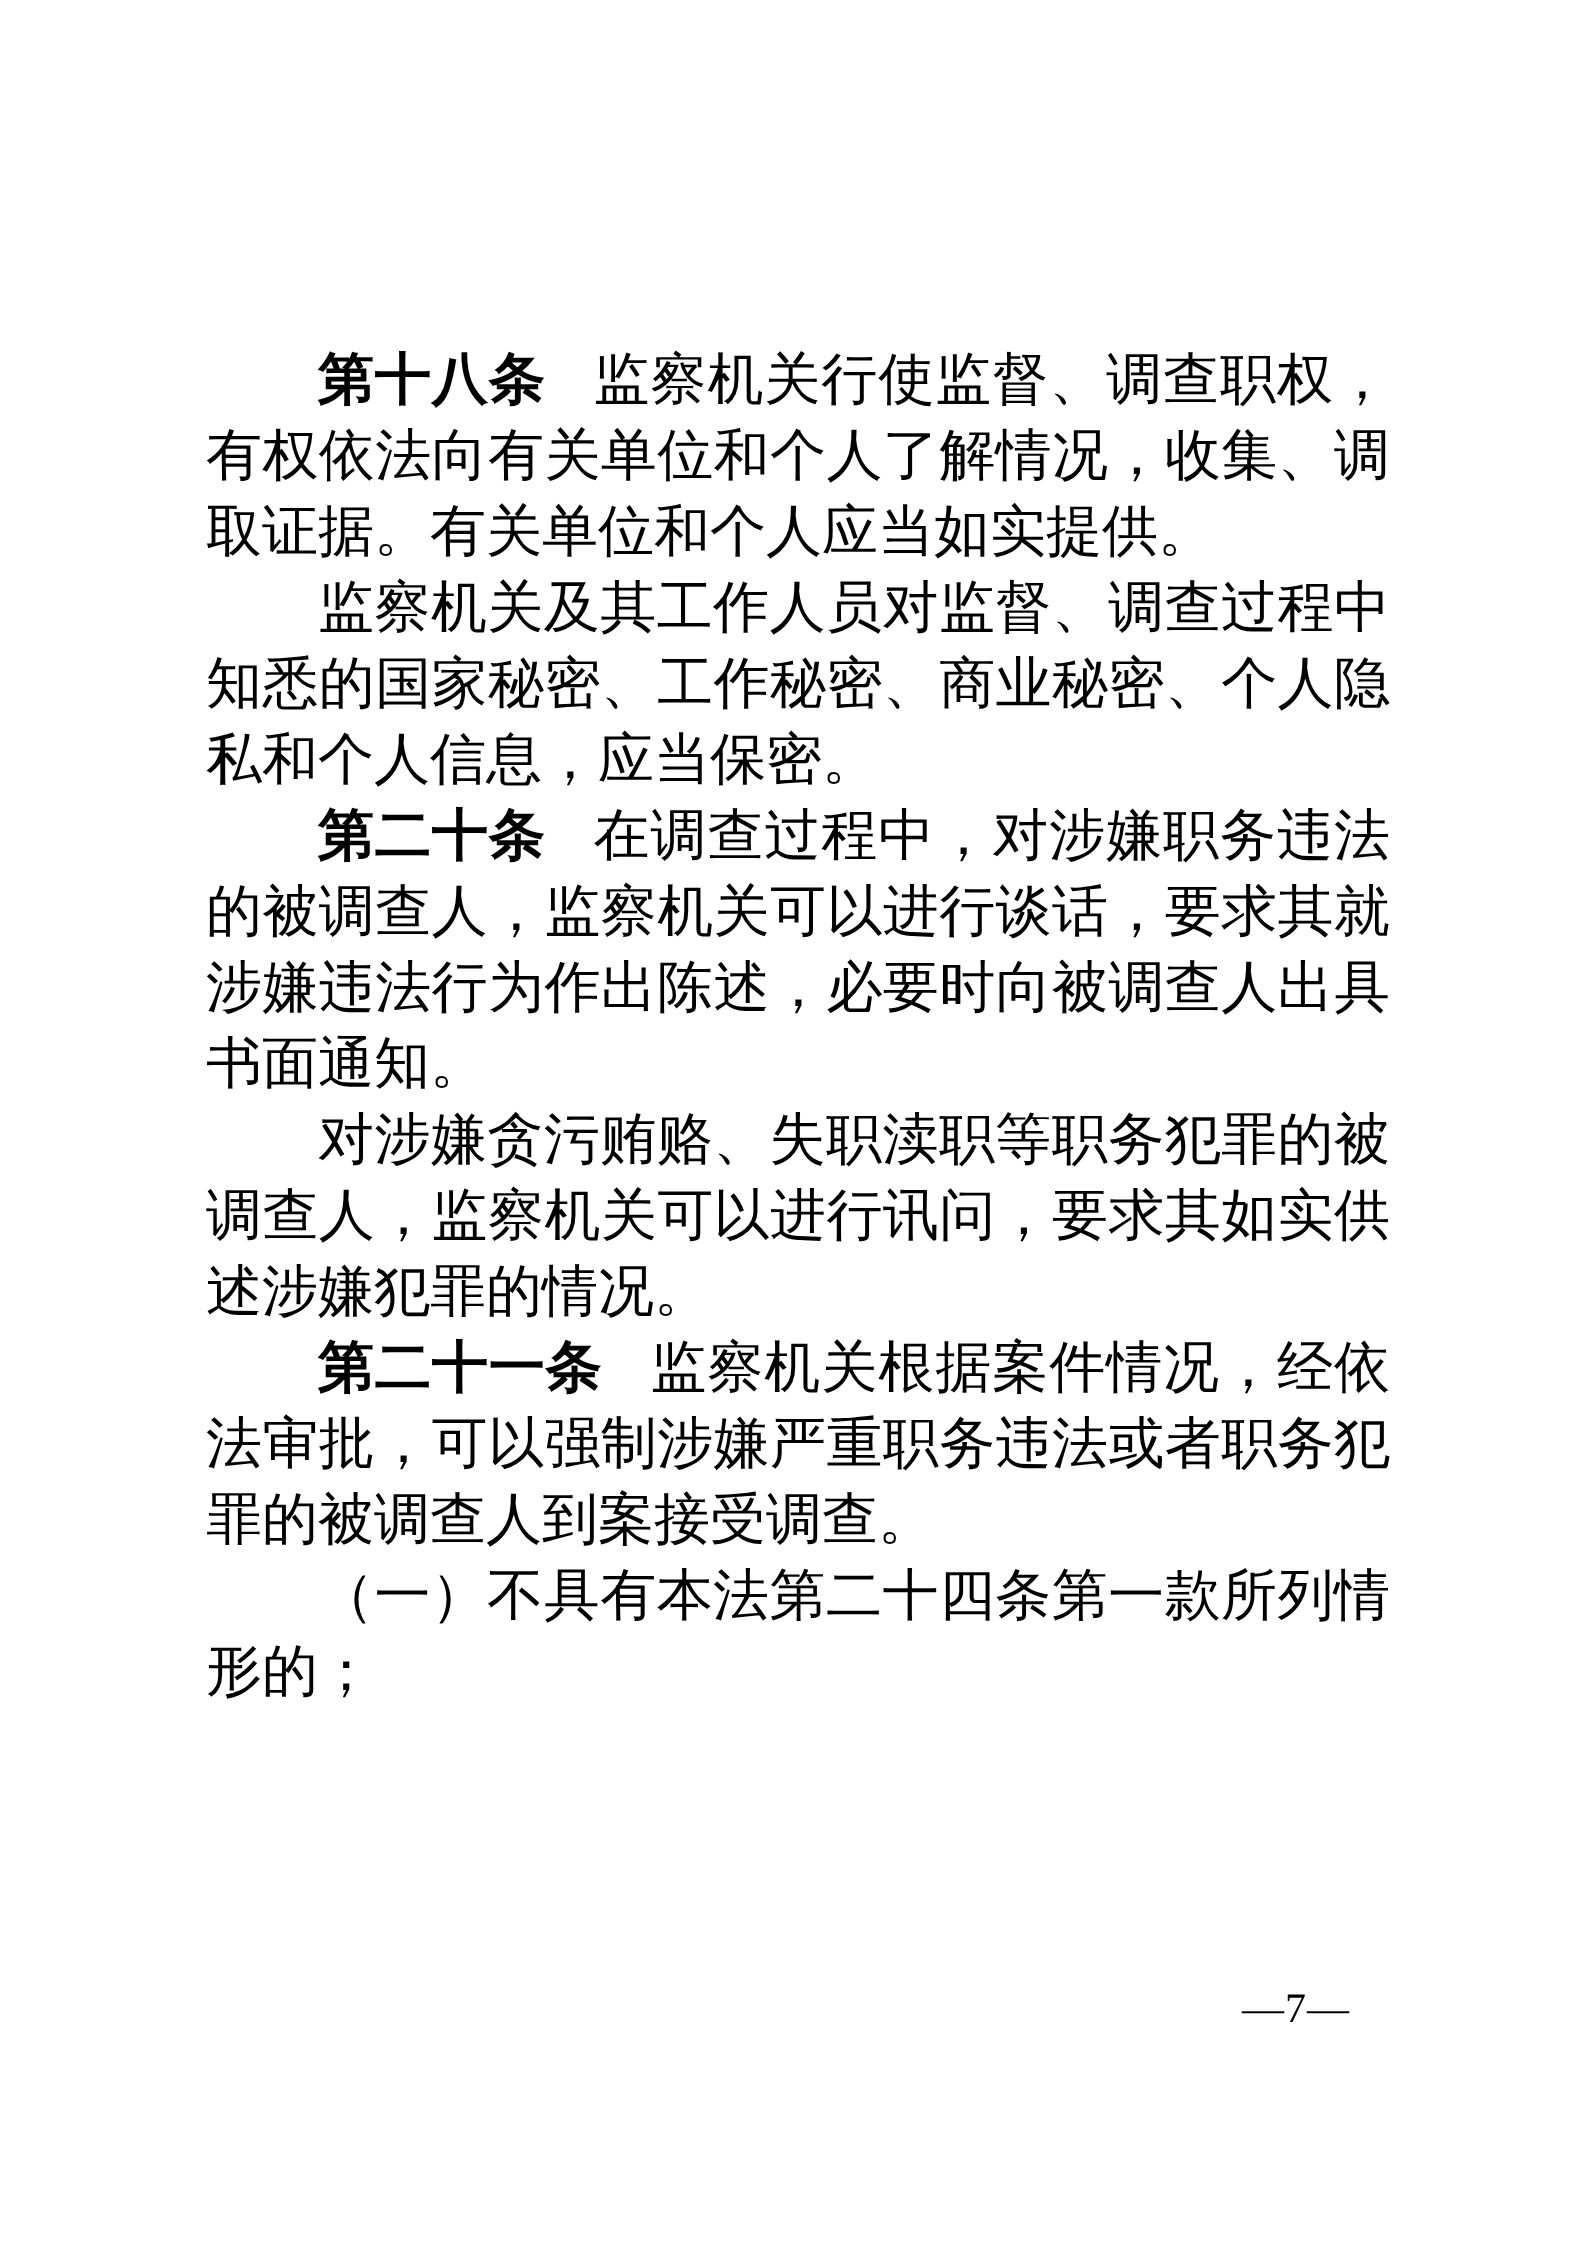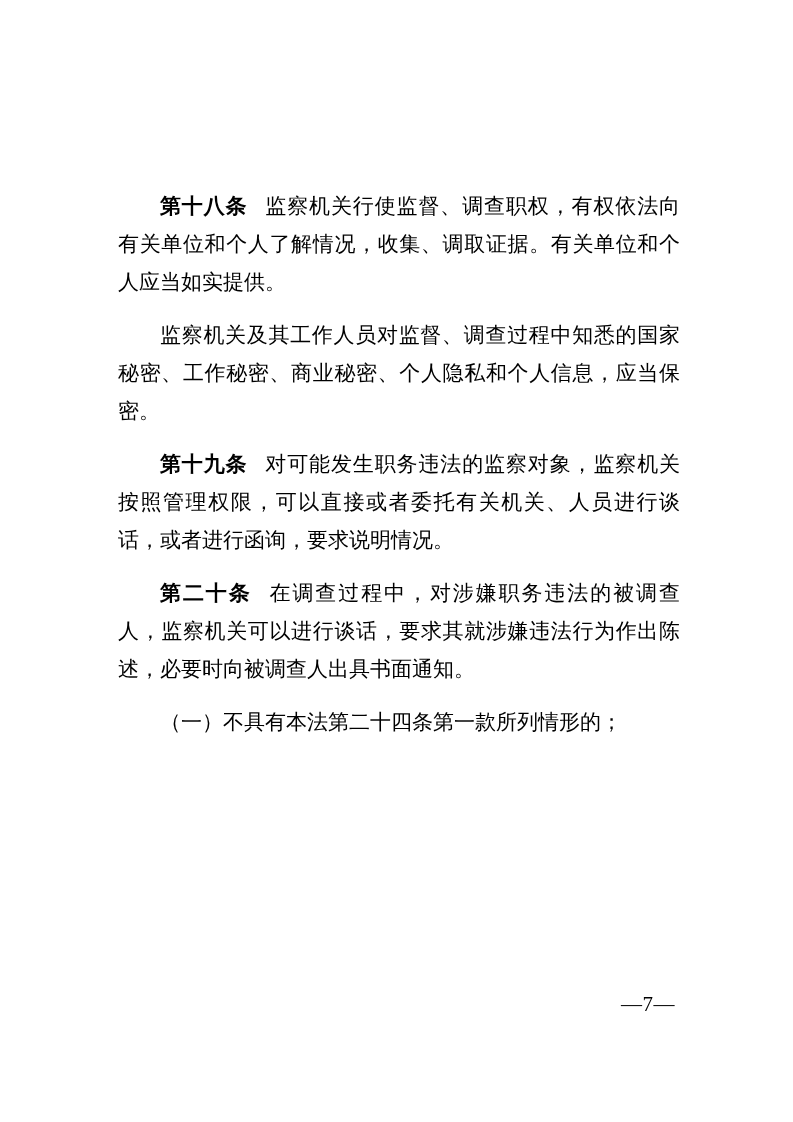--- a/index.html
+++ b/index.html
@@ -20,22 +20,22 @@
     inset: 0;
     background: #ffffff;
   }
   .text-block {
     position: absolute;
     left: 103px;
     top: 172px;
     width: 592px;
   }
   .para {
-    margin: 15px;
-    font-size: 21px;
+    margin: 0;
+    font-size: 28px;
     line-height: 38px;
     text-align: justify;
     text-indent: 2em;
     word-break: break-all;
   }
   .term {
     font-weight: bold;
   }
   .term:not(:empty) {
     margin-right: 0.85em;
@@ -54,25 +54,26 @@
 
 <div class="page">
 
   <div class="text-block">
 
     <p class="para"><span class="term">第十八条</span><span>监察机关行使监督、调查职权，有权依法向有关单位和个人了解情况，收集、调取证据。有关单位和个人应当如实提供。</span></p>
 
     <p class="para"><span class="term"></span><span>监察机关及其工作人员对监督、调查过程中知悉的国家秘密、工作秘密、商业秘密、个人隐私和个人信息，应当保密。</span></p>
 
 
-    <p class="para"><span class="term">第十九条</span><span>对可能发生职务违法的监察对象，监察机关按照管理权限，可以直接或者委托有关机关、人员进行谈话，或者进行函询，要求说明情况。</span></p>
 
     <p class="para"><span class="term">第二十条</span><span>在调查过程中，对涉嫌职务违法的被调查人，监察机关可以进行谈话，要求其就涉嫌违法行为作出陈述，必要时向被调查人出具书面通知。</span></p>
 
+    <p class="para"><span class="term"></span><span>对涉嫌贪污贿赂、失职渎职等职务犯罪的被调查人，监察机关可以进行讯问，要求其如实供述涉嫌犯罪的情况。</span></p>
 
+    <p class="para"><span class="term">第二十一条</span><span>监察机关根据案件情况，经依法审批，可以强制涉嫌严重职务违法或者职务犯罪的被调查人到案接受调查。</span></p>
 
 
 
     <p class="para"><span class="term"></span><span>（一）不具有本法第二十四条第一款所列情形的；</span></p>
 
   </div>
 
   <div class="page-number">—7—</div>
 
 </div>

